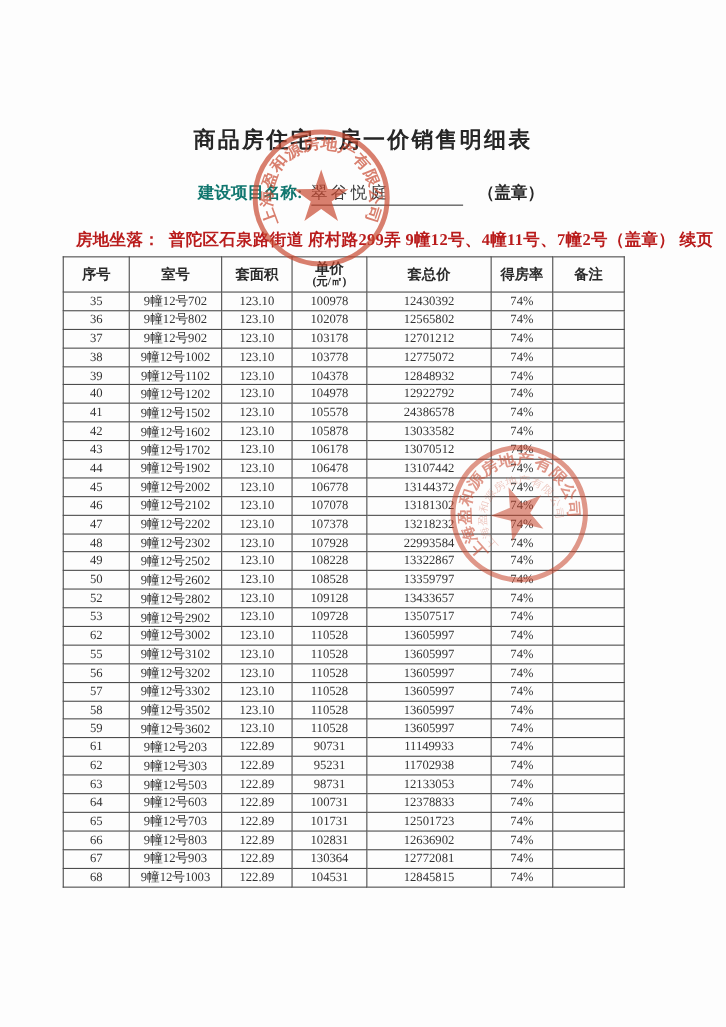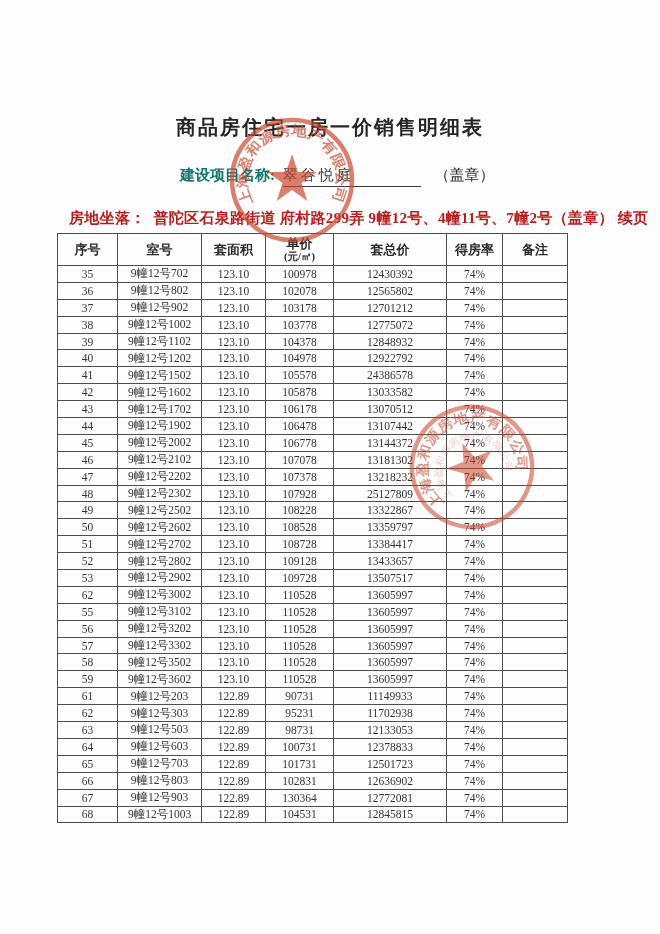--- a/index.html
+++ b/index.html
@@ -26,21 +26,21 @@
   .project-underline{
     display:inline-block;
     width:138px;
     border-bottom:1.5px solid #3a3a3a;
     text-align:left;
     font-size:15px;letter-spacing:3px;
     padding-bottom:1px;
     margin-left:4px;margin-right:10px;
     color:#3c3c3c;
   }
-  .seal-note{font-weight:normal;color:#262626;}
+  .seal-note{font-weight:bold;color:#262626;}
   .location-line{
     position:absolute;top:209px;left:69px;width:560px;
     font-size:15px;font-weight:bold;color:#b91c1c;
     white-space:nowrap;letter-spacing:0.3px;
   }
   .location-label{margin-right:8px;}
   table.price-table{
     position:absolute;top:233px;left:57px;
     width:510px;
     border-collapse:collapse;
@@ -233,48 +233,39 @@
           <td class="c-unit-price">107378</td>
           <td class="c-total-price">13218232</td>
           <td class="c-ratio">74%</td>
           <td class="c-remark"></td>
         </tr>
         <tr>
           <td class="c-index">48</td>
           <td class="c-room">9幢12号2302</td>
           <td class="c-area">123.10</td>
           <td class="c-unit-price">107928</td>
-          <td class="c-total-price">25127809</td>
+          <td class="c-total-price">22993584</td>
           <td class="c-ratio">74%</td>
           <td class="c-remark"></td>
         </tr>
         <tr>
           <td class="c-index">49</td>
           <td class="c-room">9幢12号2502</td>
           <td class="c-area">123.10</td>
           <td class="c-unit-price">108228</td>
           <td class="c-total-price">13322867</td>
           <td class="c-ratio">74%</td>
           <td class="c-remark"></td>
         </tr>
         <tr>
           <td class="c-index">50</td>
           <td class="c-room">9幢12号2602</td>
           <td class="c-area">123.10</td>
           <td class="c-unit-price">108528</td>
           <td class="c-total-price">13359797</td>
-          <td class="c-ratio">74%</td>
-          <td class="c-remark"></td>
-        </tr>
-        <tr>
-          <td class="c-index">51</td>
-          <td class="c-room">9幢12号2702</td>
-          <td class="c-area">123.10</td>
-          <td class="c-unit-price">108728</td>
-          <td class="c-total-price">13384417</td>
           <td class="c-ratio">74%</td>
           <td class="c-remark"></td>
         </tr>
         <tr>
           <td class="c-index">52</td>
           <td class="c-room">9幢12号2802</td>
           <td class="c-area">123.10</td>
           <td class="c-unit-price">109128</td>
           <td class="c-total-price">13433657</td>
           <td class="c-ratio">74%</td>

